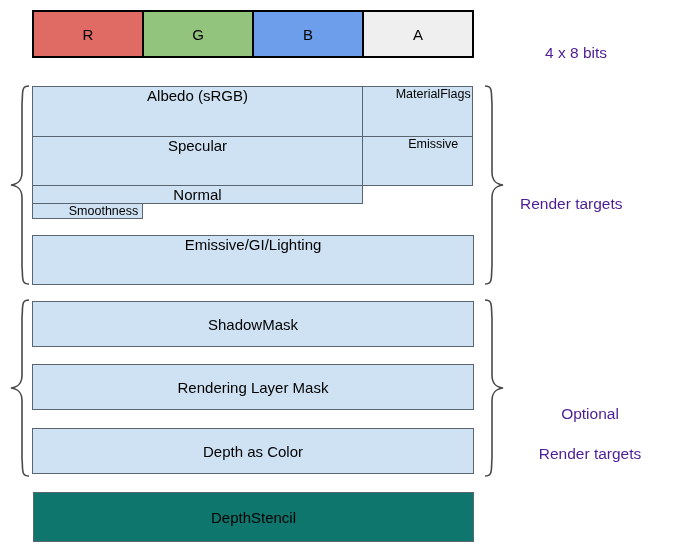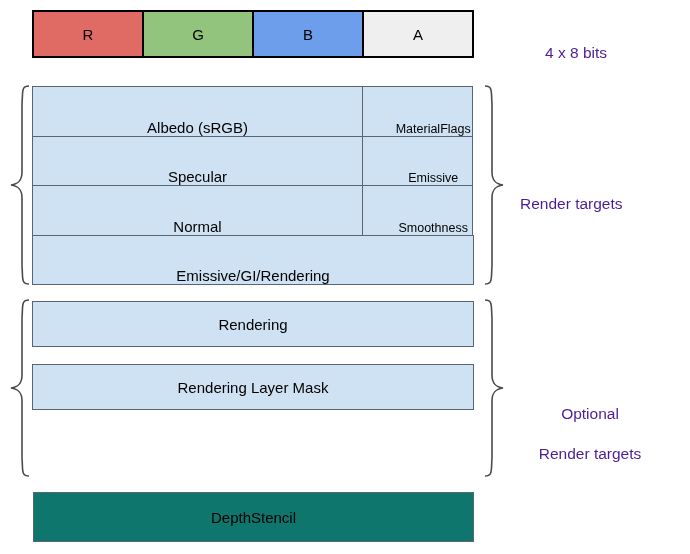--- a/index.html
+++ b/index.html
@@ -69,29 +69,29 @@
   }
   .rt-row {
     position: absolute;
     left: 0;
     width: 442px;
     height: 49.5px;
     display: flex;
   }
   .rt-row:nth-child(1) { top: 0px; }
   .rt-row:nth-child(2) { top: 49.5px; }
-  .rt-row:nth-child(3) { top: 99px; }
+  .rt-row:nth-child(3) { top: 99px; flex-direction: column; }
   .rt-row:nth-child(4) { top: 148.5px; }
 
   .rt-cell {
     background: #cfe2f3;
     border: 1.3px solid #5a6572;
     box-sizing: border-box;
     display: flex;
-    align-items: flex-end;
+    align-items: flex-start;
     justify-content: center;
     font-size: 15px;
     margin-right: -1.3px;
     margin-bottom: -1.3px;
   }
   .rt-cell.main  { width: 331px; }
   .rt-cell.aux   { width: 111px; font-size: 12.5px; padding-left: 32px; }
   .rt-cell.full  { width: 442px; }
 
   
@@ -176,40 +176,43 @@
     <div class="rt-row">
       <div class="rt-cell main">
         <span>Normal</span>
       </div>
       <div class="rt-cell aux">
         <span>Smoothness</span>
       </div>
     </div>
     <div class="rt-row">
       <div class="rt-cell full">
-        <span>Emissive/GI/Rendering</span>
+        <span>Emissive/GI/Lighting</span>
       </div>
     </div>
   </div>
 
   <svg class="brace" style="left:8px; top:84px;" width="24" height="202" viewBox="0 0 24 202">
     <path d="M21 2 C13 2 15 8 14 20 L14 88 C14 97 10 100 3 101 C10 102 14 105 14 114 L14 182 C15 194 13 200 21 200" fill="none" stroke="#4a4a4a" stroke-width="1.6"></path>
   </svg>
 
   <svg class="brace" style="left:482px; top:84px;" width="24" height="202" viewBox="0 0 24 202">
     <path d="M3 2 C11 2 9 8 10 20 L10 88 C10 97 14 100 21 101 C14 102 10 105 10 114 L10 182 C9 194 11 200 3 200" fill="none" stroke="#4a4a4a" stroke-width="1.6"></path>
   </svg>
 
   <div class="rlabel lbl-rt">Render targets</div>
 
   <div class="dbox opt-box opt-1">
-    <span>Rendering</span>
+    <span>ShadowMask</span>
   </div>
   <div class="dbox opt-box opt-2">
     <span>Rendering Layer Mask</span>
+  </div>
+  <div class="dbox opt-box opt-3">
+    <span>Depth as Color</span>
   </div>
 
   <svg class="brace" style="left:8px; top:298px;" width="24" height="180" viewBox="0 0 24 180">
     <path d="M21 2 C13 2 15 8 14 20 L14 77 C14 86 10 89 3 90 C10 91 14 94 14 103 L14 160 C15 172 13 178 21 178" fill="none" stroke="#4a4a4a" stroke-width="1.6"></path>
   </svg>
 
   <svg class="brace" style="left:482px; top:298px;" width="24" height="180" viewBox="0 0 24 180">
     <path d="M3 2 C11 2 9 8 10 20 L10 77 C10 86 14 89 21 90 C14 91 10 94 10 103 L10 160 C9 172 11 178 3 178" fill="none" stroke="#4a4a4a" stroke-width="1.6"></path>
   </svg>
 

